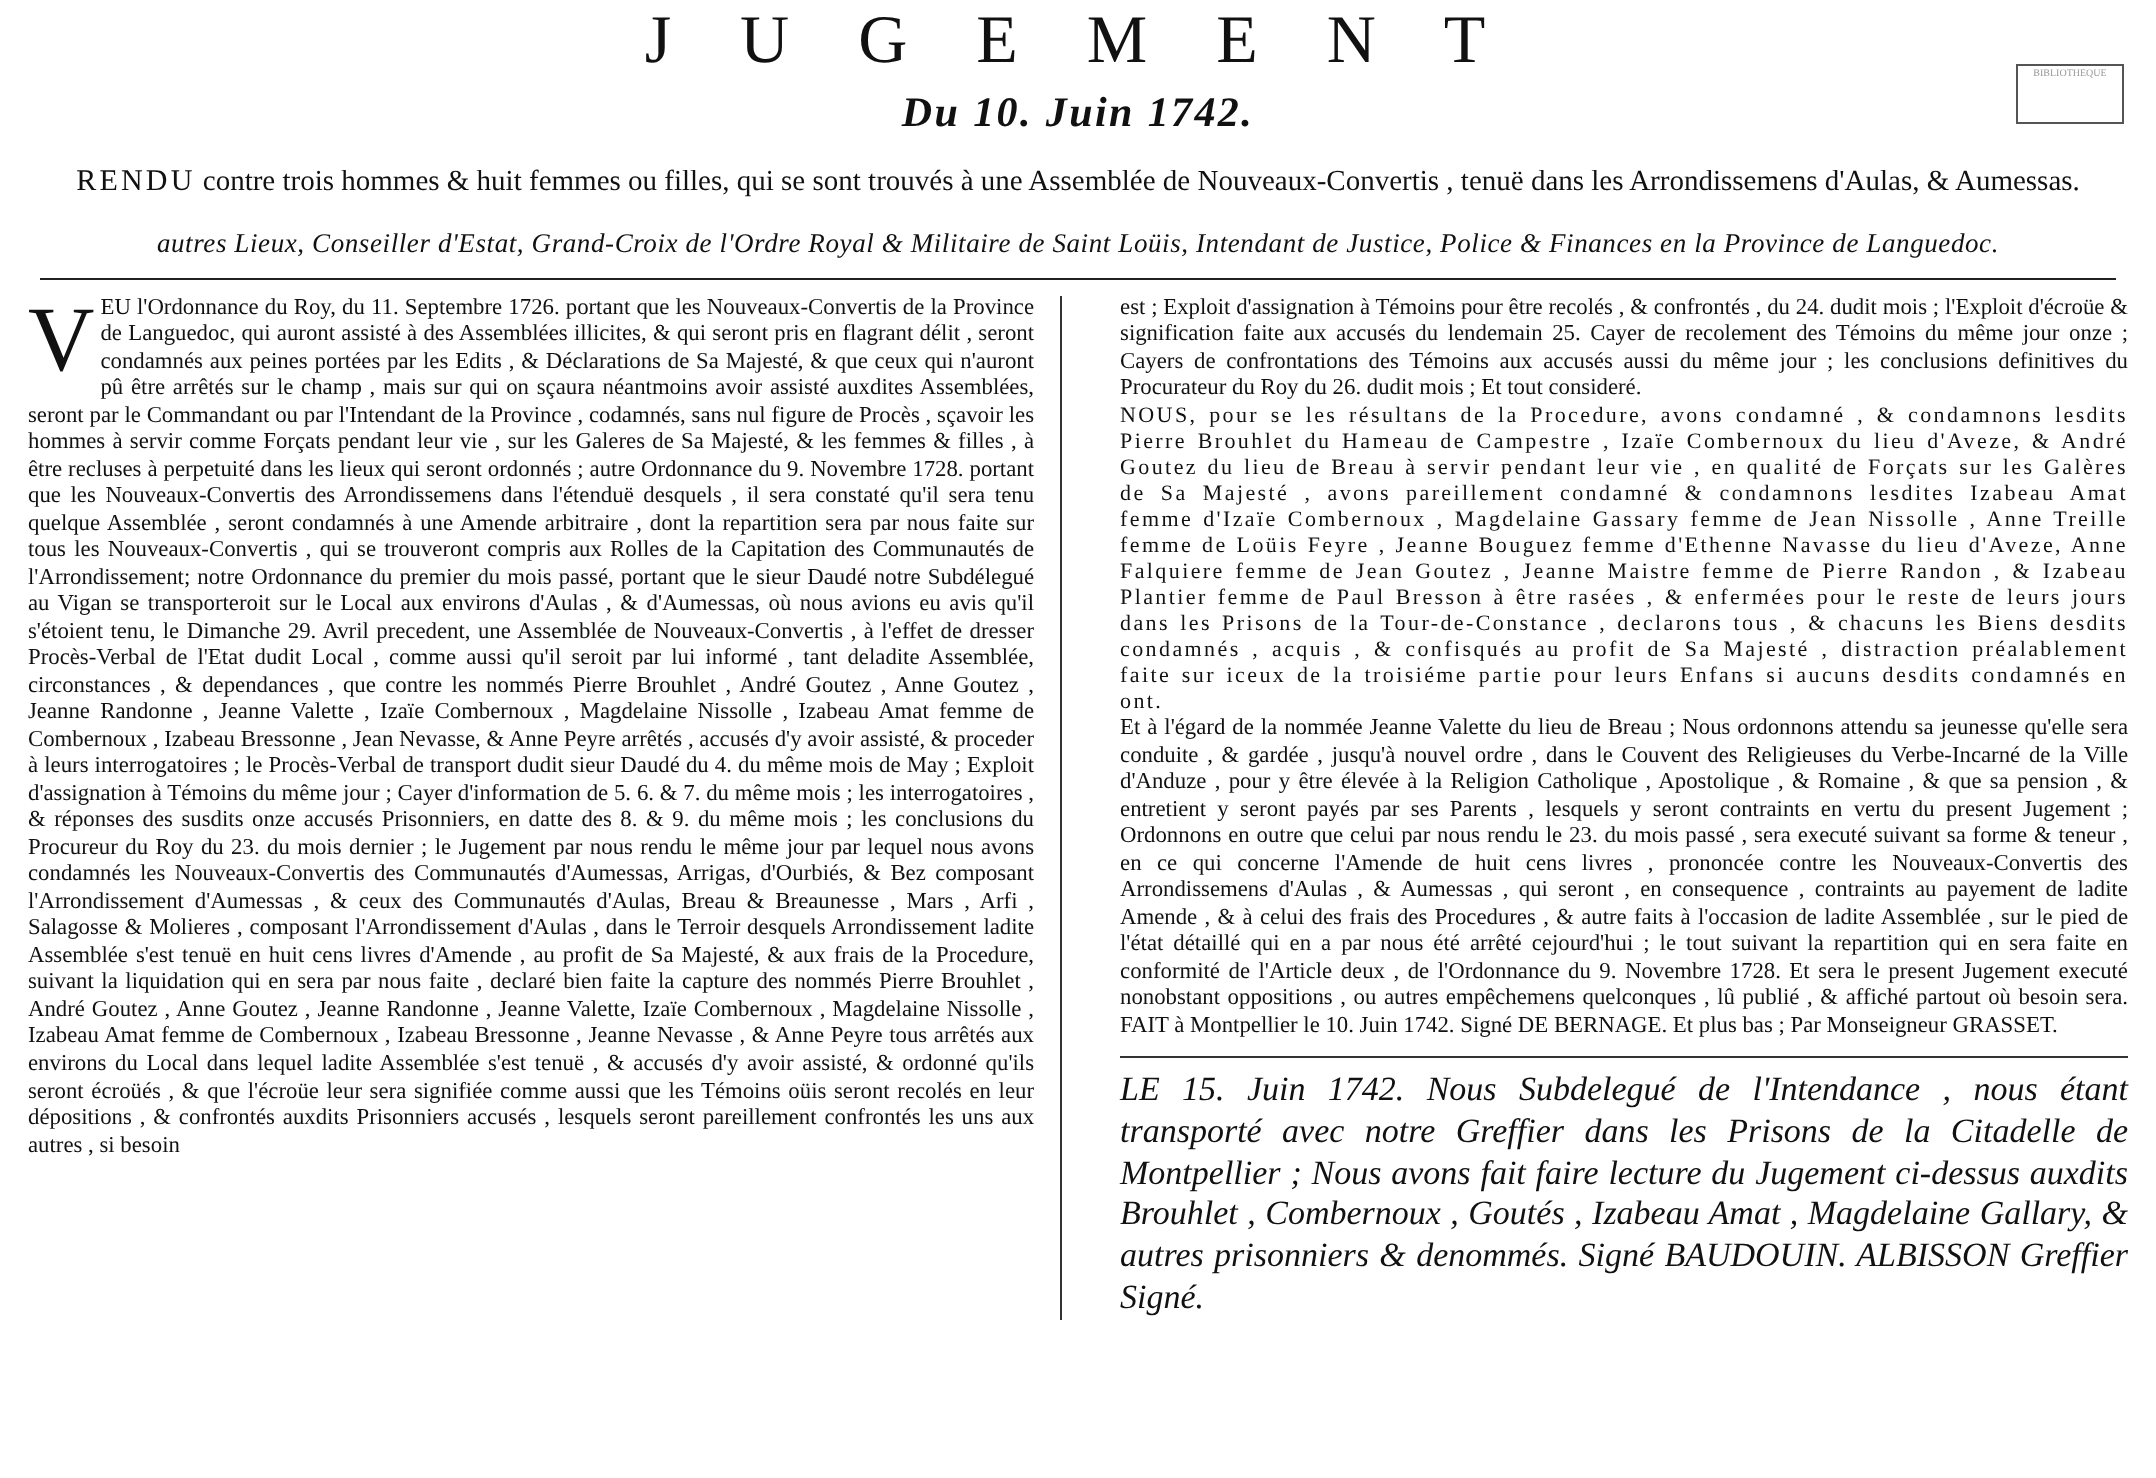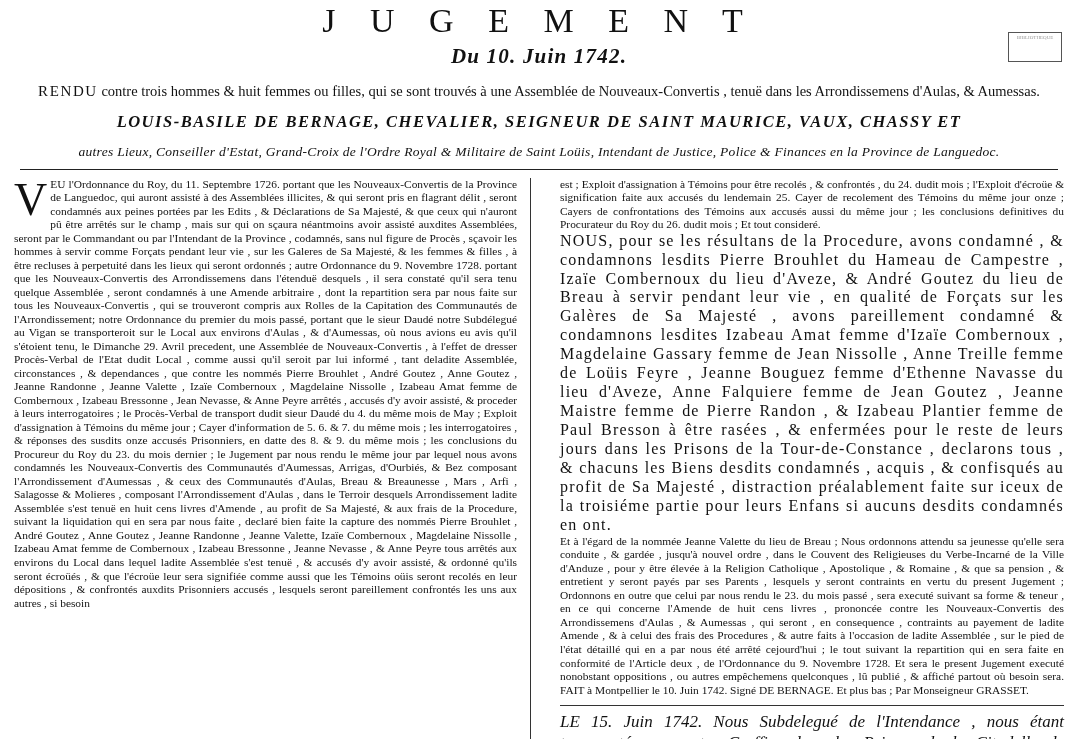--- a/index.html
+++ b/index.html
@@ -97,21 +97,21 @@
     float: left;
     font-size: 46px;
     line-height: 0.82;
     padding: 3px 3px 0 0;
     font-weight: normal;
     font-family: "Liberation Serif", serif;
   }
   .para-indent {
     text-indent: 16px;
   }
-  .nous-lead { letter-spacing: 1.2px; font-size: 16px; }
+  .nous-lead { letter-spacing: 1.2px; font-size: 11px; }
   .footer-rule {
     border: 0;
     border-top: 1.4px solid #333;
     margin: 8px 0 6px 0;
   }
   .postscript {
     font-size: 17px;
     line-height: 1.22;
     text-align: justify;
     font-style: italic;
@@ -145,21 +145,20 @@
   <div class="title">J U G E M E N T</div>
 
   <div class="subtitle-date">Du 10. Juin 1742.</div>
 
   <div class="rendu">
     <span class="caps">RENDU</span>
     <span>contre trois hommes &amp; huit femmes ou filles, qui se sont trouvés à une Assemblée de Nouveaux-Convertis , tenuë dans les Arrondissemens d'Aulas, &amp; Aumessas.</span>
   </div>
 
   <div class="authority">
-    <div class="line1">LOUIS-BASILE DE BERNAGE, CHEVALIER, SEIGNEUR DE SAINT MAURICE, VAUX, CHASSY ET</div>
     <div class="line2">autres Lieux, Conseiller d'Estat, Grand-Croix de l'Ordre Royal &amp; Militaire de Saint Loüis, Intendant de Justice, Police &amp; Finances en la Province de Languedoc.</div>
   </div>
 
   <hr class="rule">
 
   <div class="columns">
 
     <div class="col left">
       <p class="dropcap-para">VEU l'Ordonnance du Roy, du 11. Septembre 1726. portant que les Nouveaux-Convertis de la Province de Languedoc, qui auront assisté à des Assemblées illicites, &amp; qui seront pris en flagrant délit , seront condamnés aux peines portées par les Edits , &amp; Déclarations de Sa Majesté, &amp; que ceux qui n'auront pû être arrêtés sur le champ , mais sur qui on sçaura néantmoins avoir assisté auxdites Assemblées, seront par le Commandant ou par l'Intendant de la Province , codamnés, sans nul figure de Procès , sçavoir les hommes à servir comme Forçats pendant leur vie , sur les Galeres de Sa Majesté, &amp; les femmes &amp; filles , à être recluses à perpetuité dans les lieux qui seront ordonnés ; autre Ordonnance du 9. Novembre 1728. portant que les Nouveaux-Convertis des Arrondissemens dans l'étenduë desquels , il sera constaté qu'il sera tenu quelque Assemblée , seront condamnés à une Amende arbitraire , dont la repartition sera par nous faite sur tous les Nouveaux-Convertis , qui se trouveront compris aux Rolles de la Capitation des Communautés de l'Arrondissement; notre Ordonnance du premier du mois passé, portant que le sieur Daudé notre Subdélegué au Vigan se transporteroit sur le Local aux environs d'Aulas , &amp; d'Aumessas, où nous avions eu avis qu'il s'étoient tenu, le Dimanche 29. Avril precedent, une Assemblée de Nouveaux-Convertis , à l'effet de dresser Procès-Verbal de l'Etat dudit Local , comme aussi qu'il seroit par lui informé , tant deladite Assemblée, circonstances , &amp; dependances , que contre les nommés Pierre Brouhlet , André Goutez , Anne Goutez , Jeanne Randonne , Jeanne Valette , Izaïe Combernoux , Magdelaine Nissolle , Izabeau Amat femme de Combernoux , Izabeau Bressonne , Jean Nevasse, &amp; Anne Peyre arrêtés , accusés d'y avoir assisté, &amp; proceder à leurs interrogatoires ; le Procès-Verbal de transport dudit sieur Daudé du 4. du même mois de May ; Exploit d'assignation à Témoins du même jour ; Cayer d'information de 5. 6. &amp; 7. du même mois ; les interrogatoires , &amp; réponses des susdits onze accusés Prisonniers, en datte des 8. &amp; 9. du même mois ; les conclusions du Procureur du Roy du 23. du mois dernier ; le Jugement par nous rendu le même jour par lequel nous avons condamnés les Nouveaux-Convertis des Communautés d'Aumessas, Arrigas, d'Ourbiés, &amp; Bez composant l'Arrondissement d'Aumessas , &amp; ceux des Communautés d'Aulas, Breau &amp; Breaunesse , Mars , Arfi , Salagosse &amp; Molieres , composant l'Arrondissement d'Aulas , dans le Terroir desquels Arrondissement ladite Assemblée s'est tenuë en huit cens livres d'Amende , au profit de Sa Majesté, &amp; aux frais de la Procedure, suivant la liquidation qui en sera par nous faite , declaré bien faite la capture des nommés Pierre Brouhlet , André Goutez , Anne Goutez , Jeanne Randonne , Jeanne Valette, Izaïe Combernoux , Magdelaine Nissolle , Izabeau Amat femme de Combernoux , Izabeau Bressonne , Jeanne Nevasse , &amp; Anne Peyre tous arrêtés aux environs du Local dans lequel ladite Assemblée s'est tenuë , &amp; accusés d'y avoir assisté, &amp; ordonné qu'ils seront écroüés , &amp; que l'écroüe leur sera signifiée comme aussi que les Témoins oüis seront recolés en leur dépositions , &amp; confrontés auxdits Prisonniers accusés , lesquels seront pareillement confrontés les uns aux autres , si besoin</p>
     </div>

